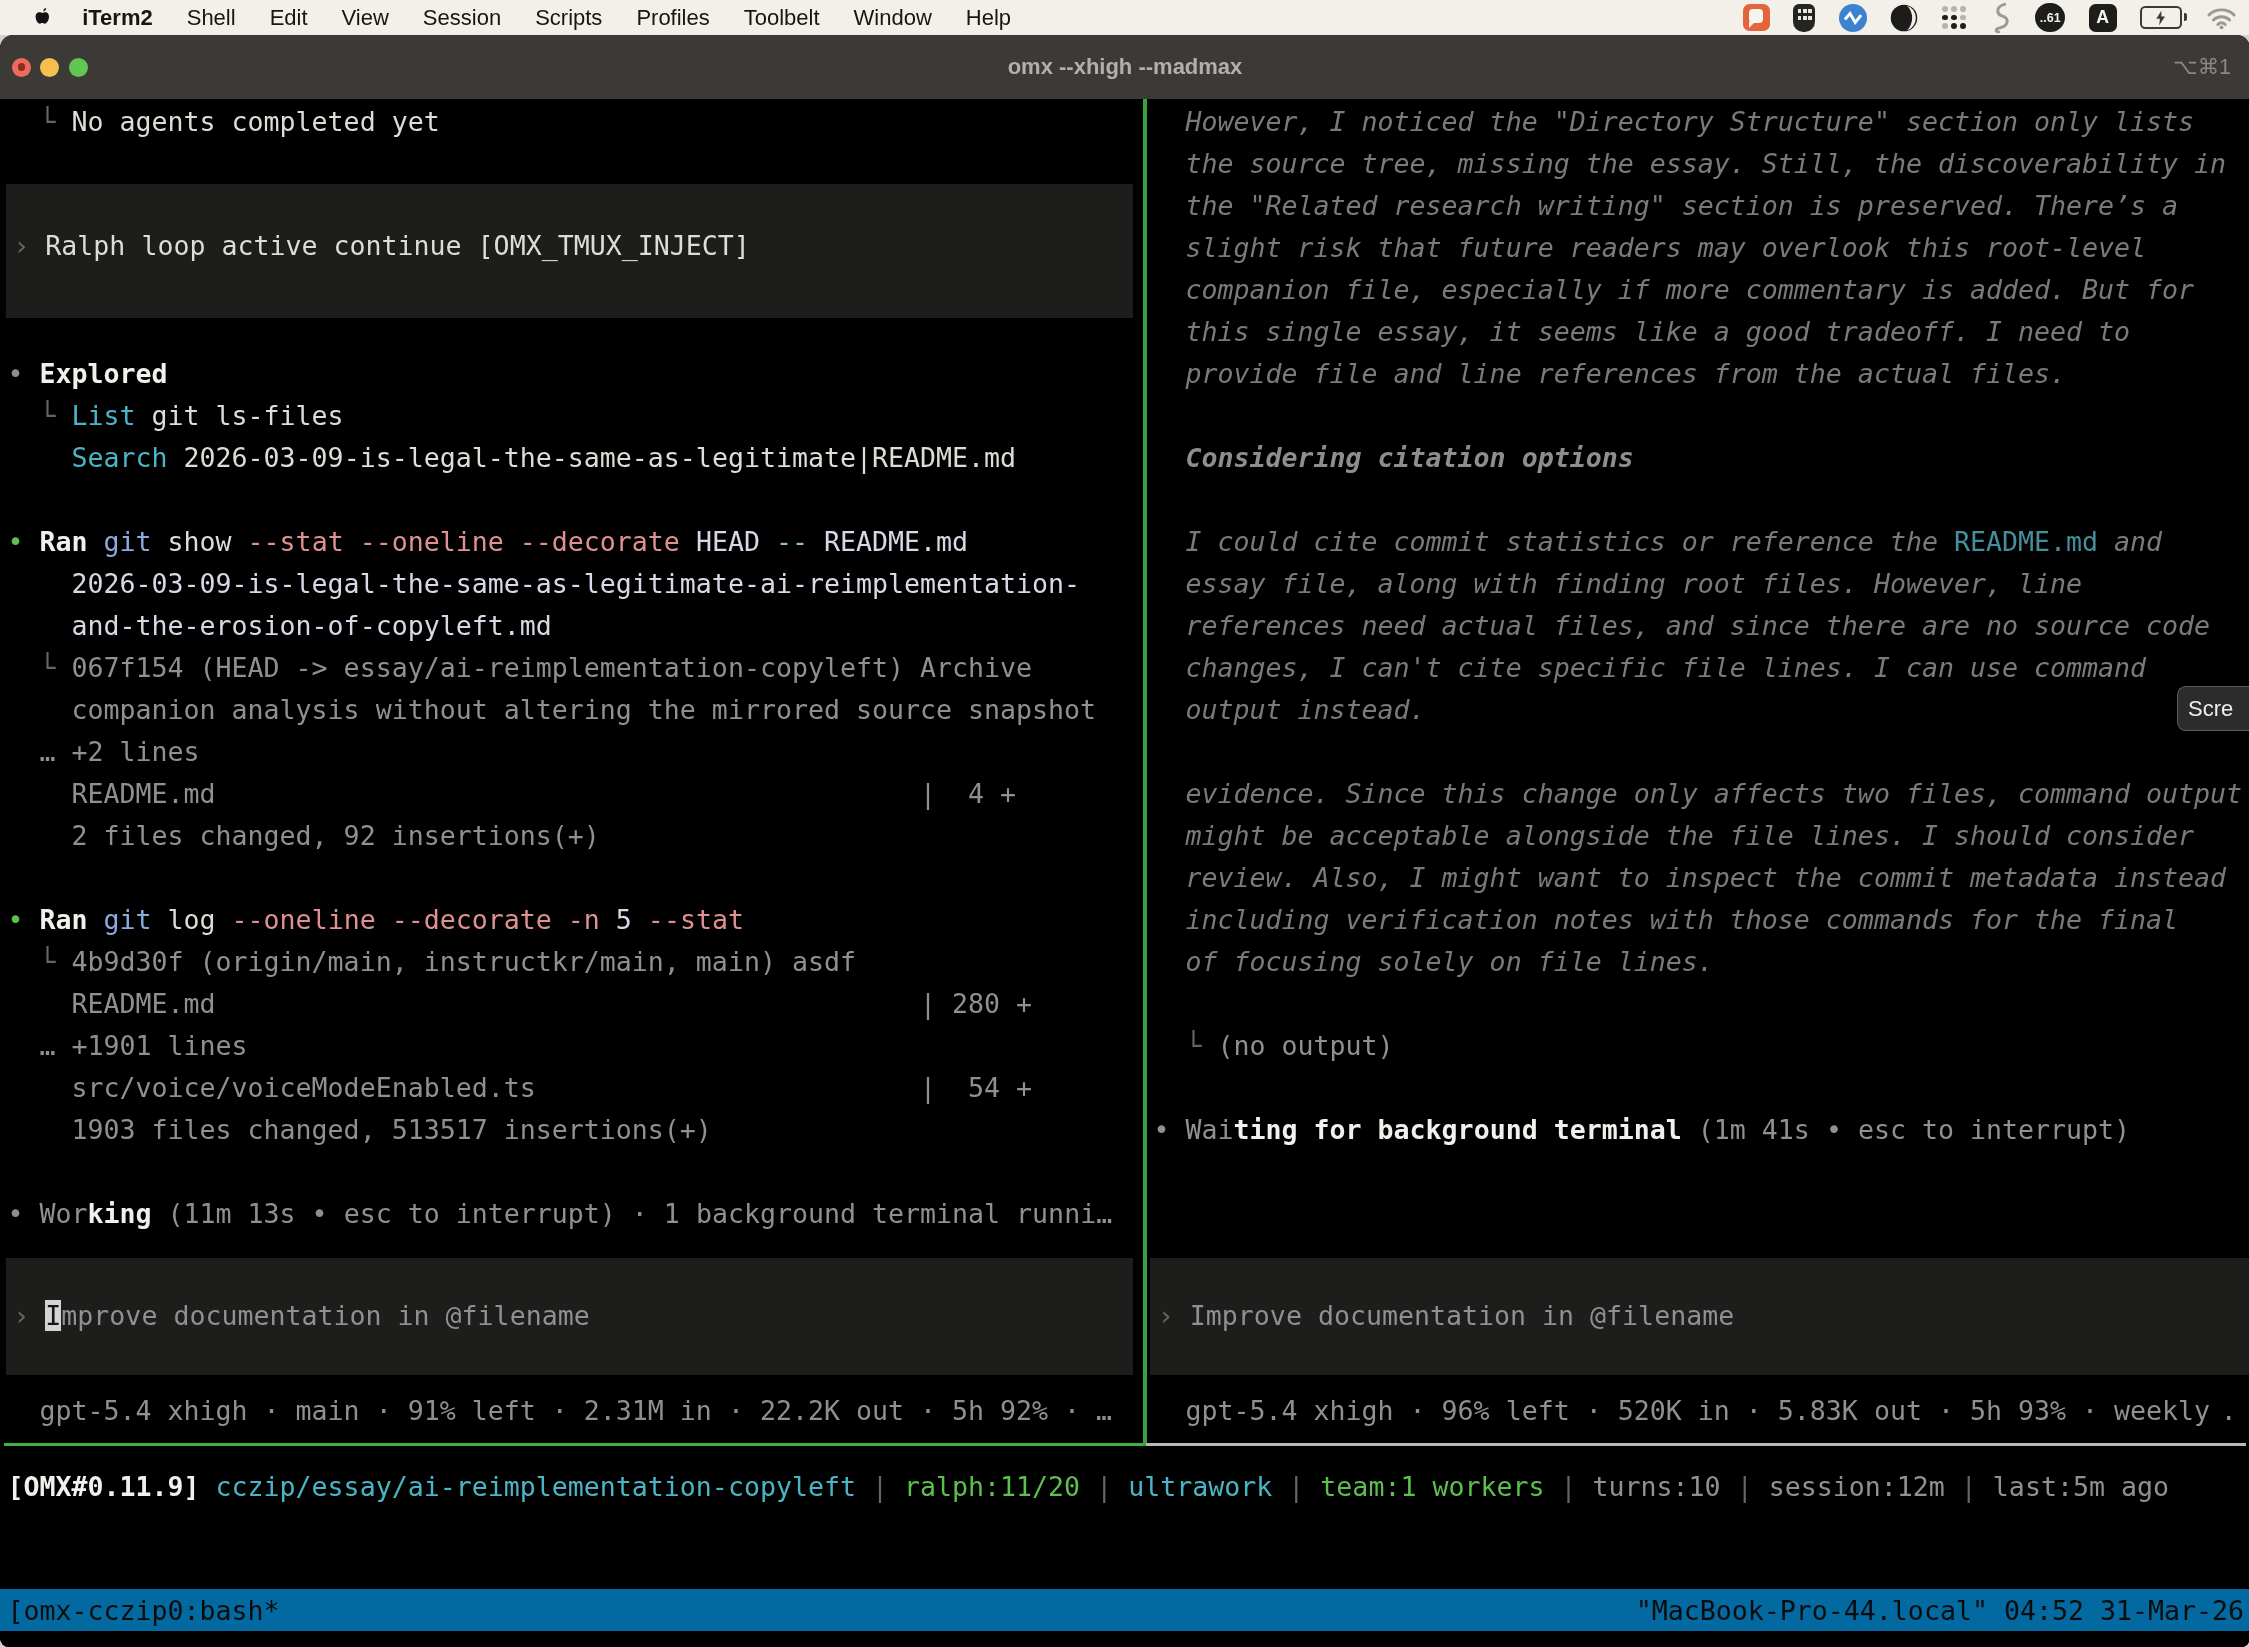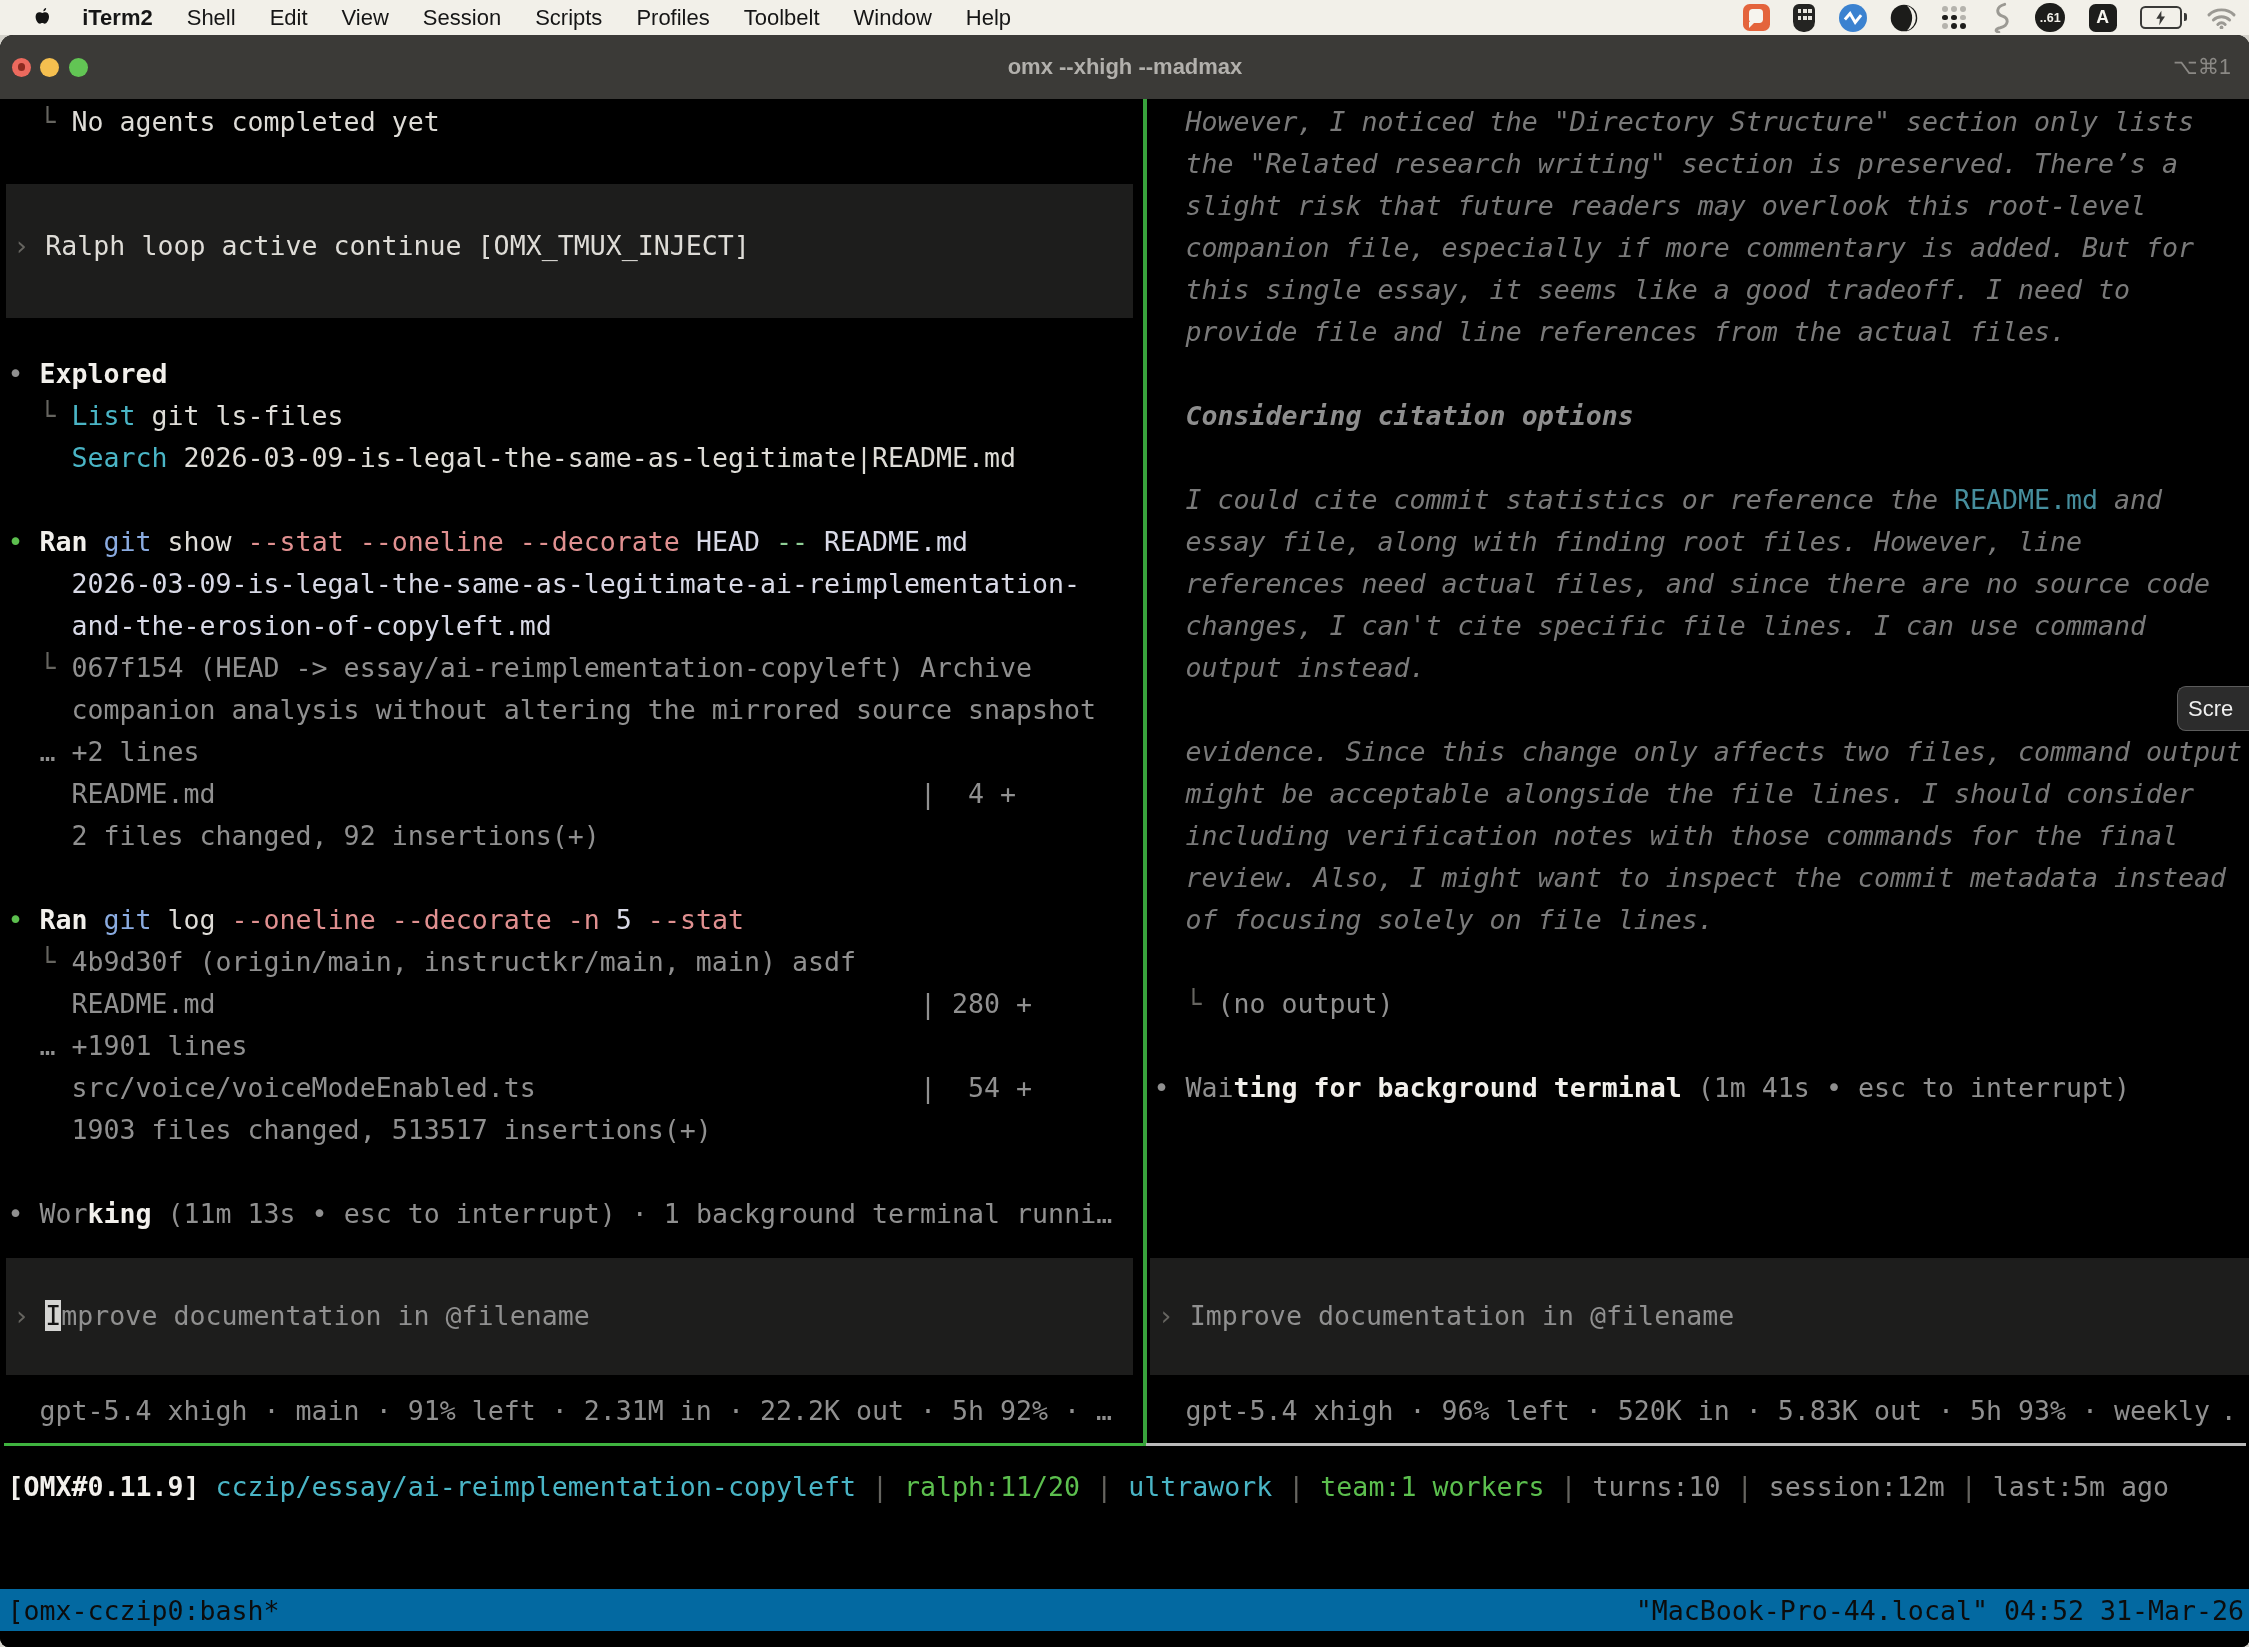--- a/index.html
+++ b/index.html
@@ -220,38 +220,39 @@
           <div class="tl"><span class="dim">  gpt-5.4 xhigh · main · 91% left · 2.31M in · 22.2K out · 5h 92% · …</span></div>
         </div>
       <div class="pborder greenb"></div>
     </div>
 
     <div class="divider"></div>
 
     <div class="pane right">
       <div class="plines">
           <div class="tl"><span class="it">  However, I noticed the "Directory Structure" section only lists</span></div>
+          <div class="tl"><span class="it">  the source tree, missing the essay. Still, the discoverability in</span></div>
           <div class="tl"><span class="it">  the "Related research writing" section is preserved. There’s a</span></div>
           <div class="tl"><span class="it">  slight risk that future readers may overlook this root-level</span></div>
           <div class="tl"><span class="it">  companion file, especially if more commentary is added. But for</span></div>
           <div class="tl"><span class="it">  this single essay, it seems like a good tradeoff. I need to</span></div>
           <div class="tl"><span class="it">  provide file and line references from the actual files.</span></div>
           <div class="tl"></div>
           <div class="tl"><span class="itb">  Considering citation options</span></div>
           <div class="tl"></div>
           <div class="tl"><span class="it">  I could cite commit statistics or reference the </span><span class="cyd">README.md</span><span class="it"> and</span></div>
           <div class="tl"><span class="it">  essay file, along with finding root files. However, line</span></div>
           <div class="tl"><span class="it">  references need actual files, and since there are no source code</span></div>
           <div class="tl"><span class="it">  changes, I can't cite specific file lines. I can use command</span></div>
           <div class="tl"><span class="it">  output instead.</span></div>
           <div class="tl"></div>
           <div class="tl"><span class="it">  evidence. Since this change only affects two files, command output</span></div>
           <div class="tl"><span class="it">  might be acceptable alongside the file lines. I should consider</span></div>
+          <div class="tl"><span class="it">  review. Also, I might want to inspect the commit metadata instead</span></div>
           <div class="tl"><span class="it">  including verification notes with those commands for the final</span></div>
-          <div class="tl"><span class="it">  review. Also, I might want to inspect the commit metadata instead</span></div>
           <div class="tl"><span class="it">  of focusing solely on file lines.</span></div>
           <div class="tl"></div>
           <div class="tl"><span class="dim2">  └ </span><span class="dim">(no output)</span></div>
           <div class="tl"></div>
           <div class="tl"><span class="dim">• </span><span class="dim">Wai</span><span class="wb">ting for background terminal</span><span class="dim"> (1m 41s • esc to interrupt)</span></div>
         </div>
       <div class="inputbox box-right">
         <div class="plines">
             <div class="tl"><span class="dim2">› </span><span class="dim">Improve documentation in @filename</span></div>
           </div>

